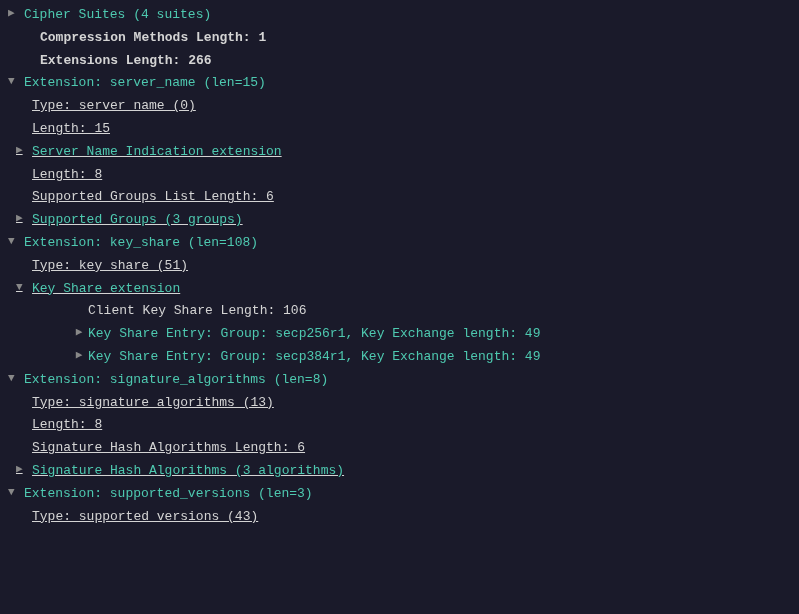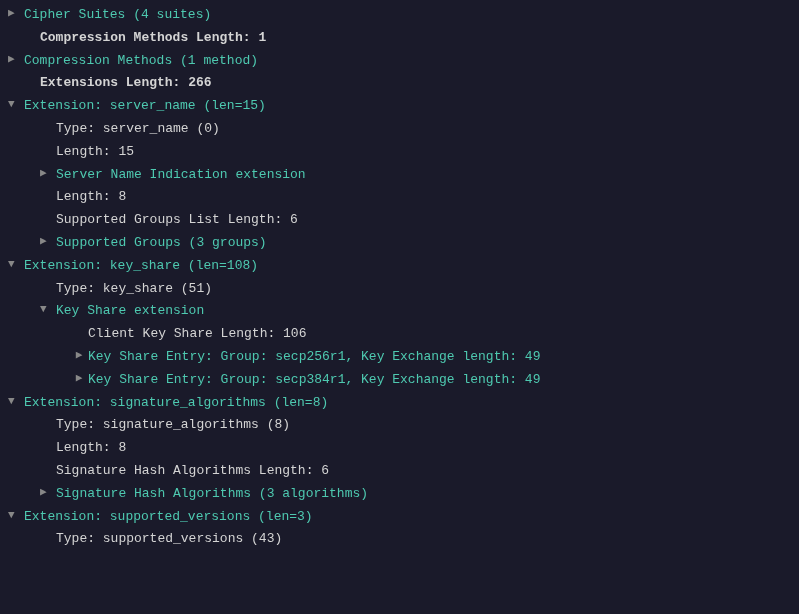--- a/index.html
+++ b/index.html
@@ -22,21 +22,21 @@
     }
     .tree-line {
       display: flex;
       align-items: flex-start;
       padding: 1px 0;
       line-height: 1.6;
       white-space: nowrap;
     }
     .indent-0 { padding-left: 8px; }
     .indent-1 { padding-left: 24px; font-weight: bold; }
-    .indent-2 { padding-left: 40px; }
+    .indent-2 { padding-left: 16px; text-decoration: underline; }
     .indent-4 { padding-left: 72px; text-align: center; }
 
     .arrow {
       display: inline-block;
       width: 14px;
       color: #888;
       cursor: pointer;
       flex-shrink: 0;
       font-size: 11px;
       margin-right: 2px;
@@ -52,24 +52,20 @@
 <body>
 
 <div class="tree-container">
 <div class="tree-line indent-0">
       <span class="arrow arrow-right"></span>
       <span class="text-cyan">Cipher Suites (4 suites)</span>
     </div>
     <div class="tree-line indent-1">
       <span class="arrow-space"></span>
       <span class="text-white">Compression Methods Length: 1</span>
-    </div>
-    <div class="tree-line indent-0">
-      <span class="arrow arrow-right"></span>
-      <span class="text-cyan">Compression Methods (1 method)</span>
     </div>
     <div class="tree-line indent-1">
       <span class="arrow-space"></span>
       <span class="text-white">Extensions Length: 266</span>
     </div>
     <div class="tree-line indent-0">
       <span class="arrow arrow-down"></span>
       <span class="text-cyan">Extension: server_name (len=15)</span>
     </div>
     <div class="tree-line indent-2">
@@ -119,21 +115,21 @@
     <div class="tree-line indent-4">
       <span class="arrow arrow-right"></span>
       <span class="text-cyan">Key Share Entry: Group: secp384r1, Key Exchange length: 49</span>
     </div>
     <div class="tree-line indent-0">
       <span class="arrow arrow-down"></span>
       <span class="text-cyan">Extension: signature_algorithms (len=8)</span>
     </div>
     <div class="tree-line indent-2">
       <span class="arrow-space"></span>
-      <span class="text-white">Type: signature_algorithms (8)</span>
+      <span class="text-white">Type: signature_algorithms (13)</span>
     </div>
     <div class="tree-line indent-2">
       <span class="arrow-space"></span>
       <span class="text-white">Length: 8</span>
     </div>
     <div class="tree-line indent-2">
       <span class="arrow-space"></span>
       <span class="text-white">Signature Hash Algorithms Length: 6</span>
     </div>
     <div class="tree-line indent-2">

